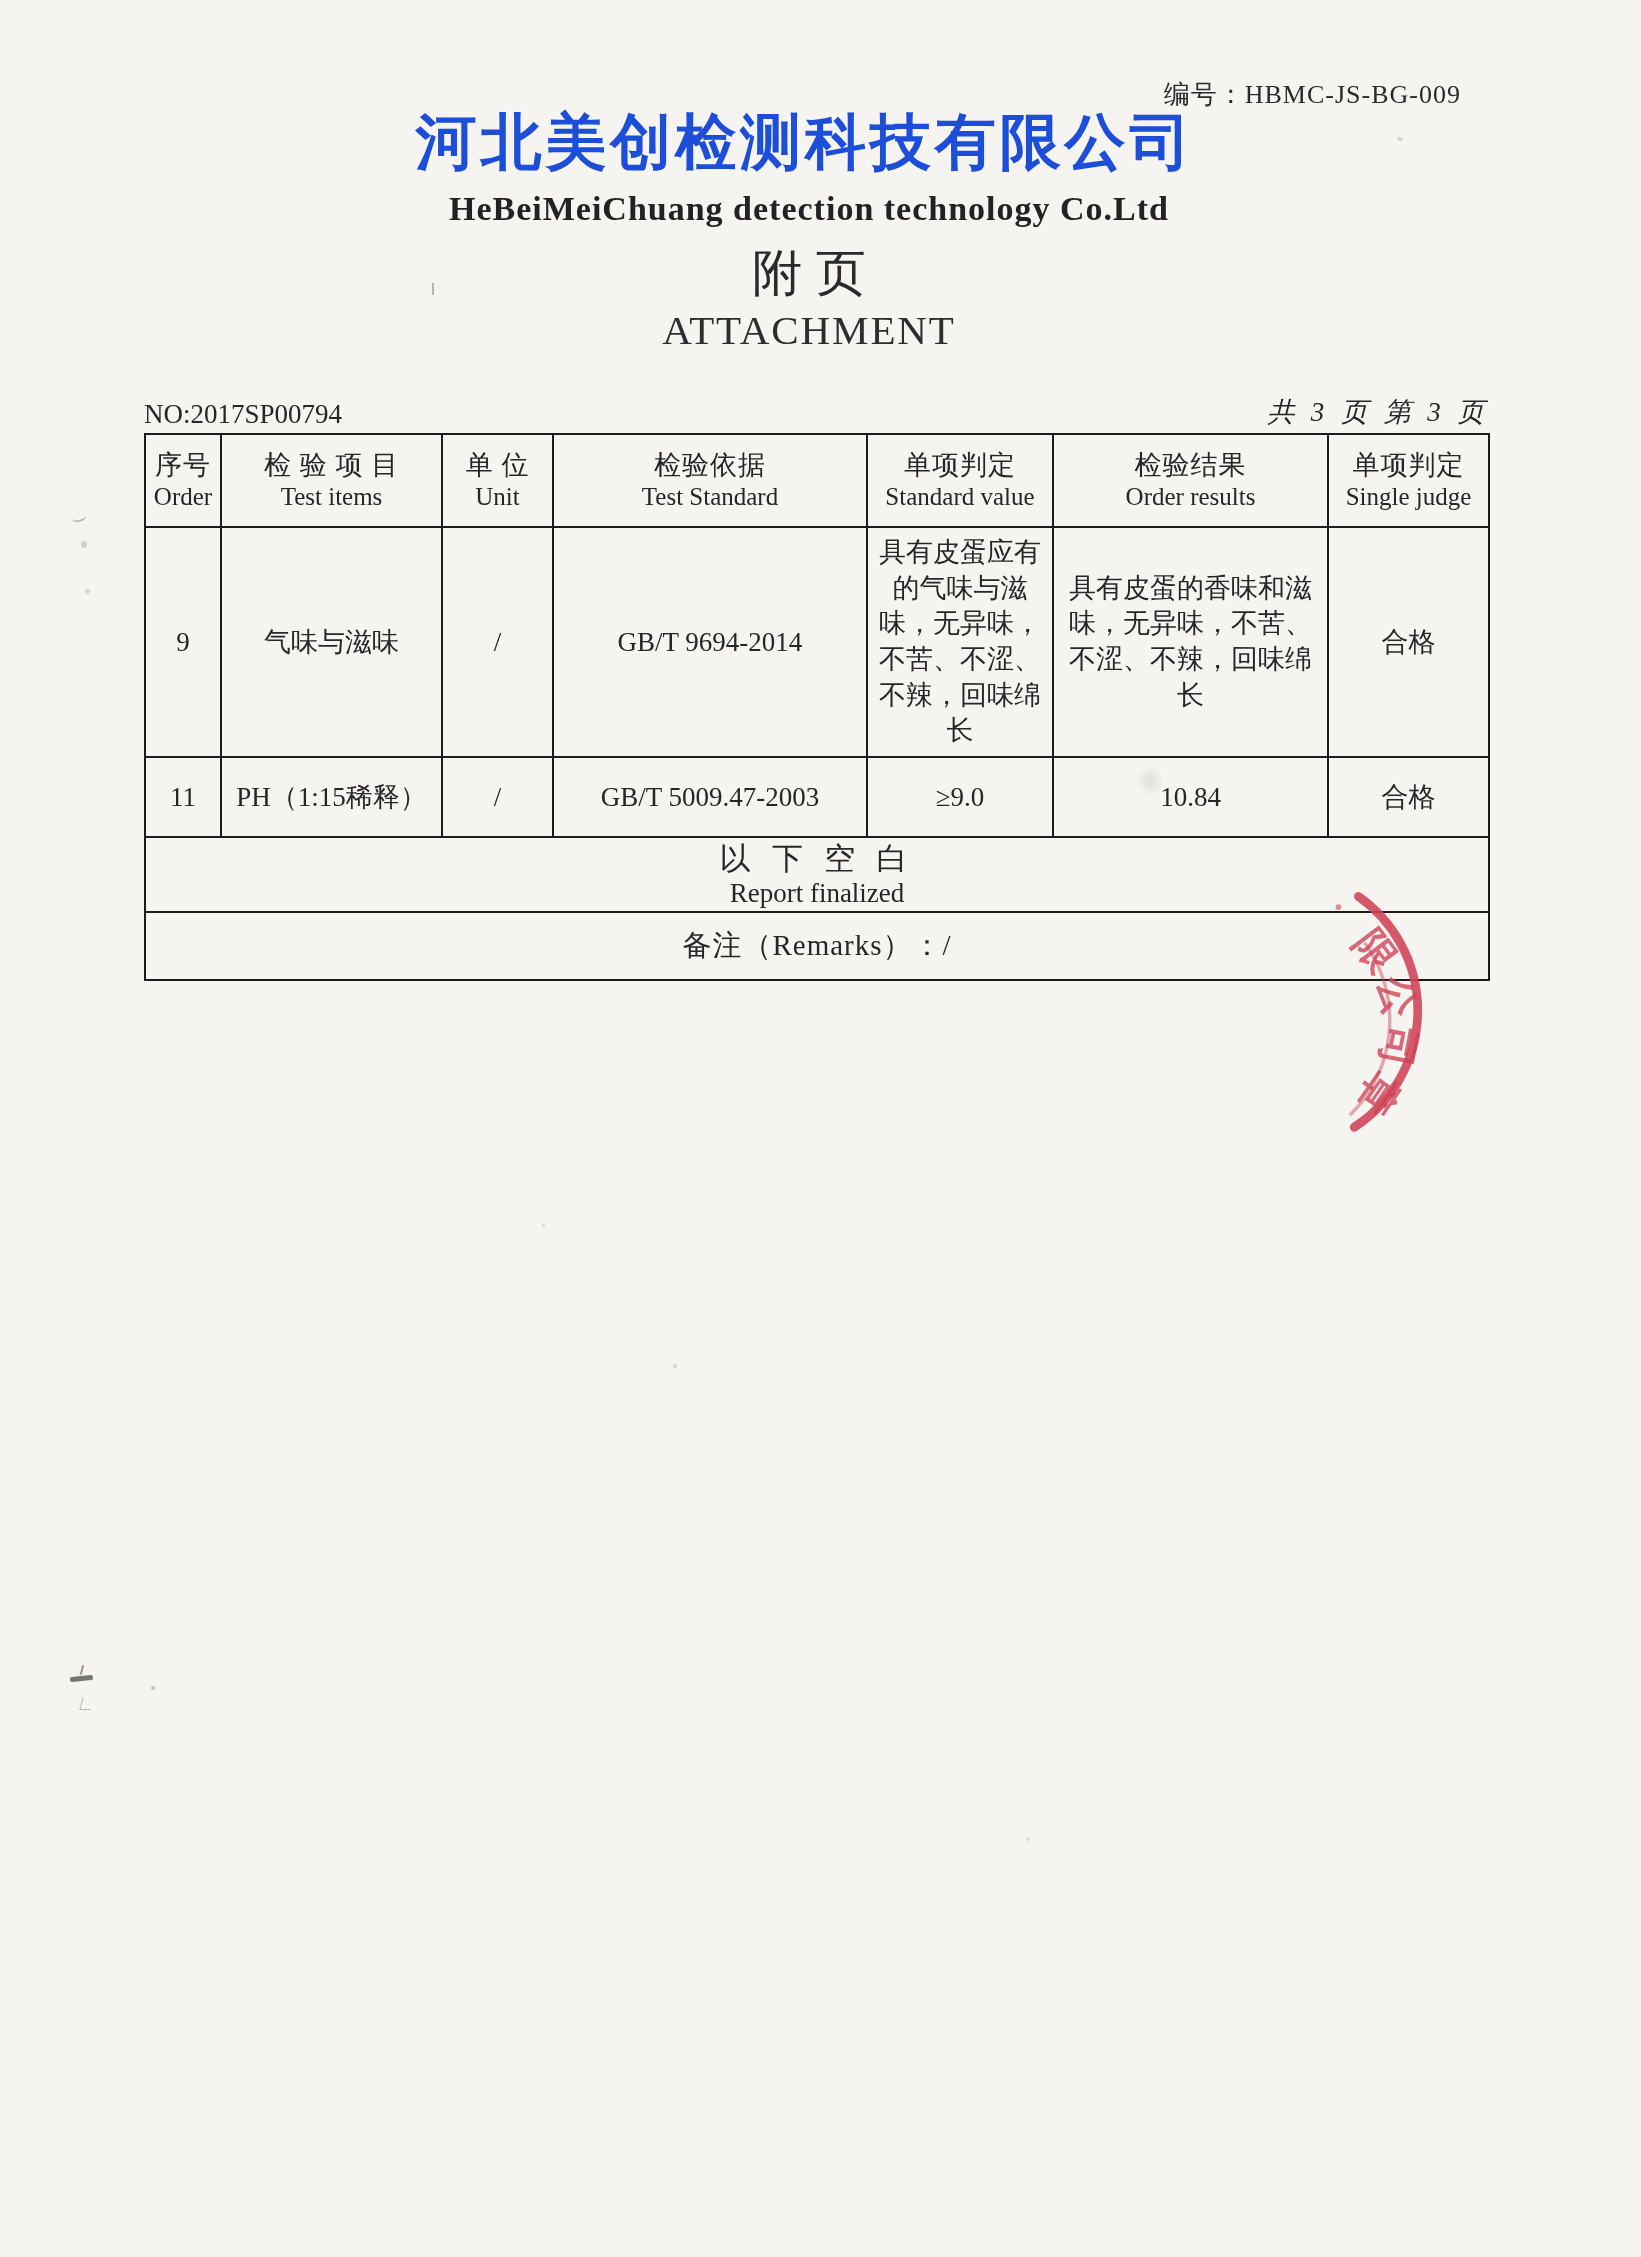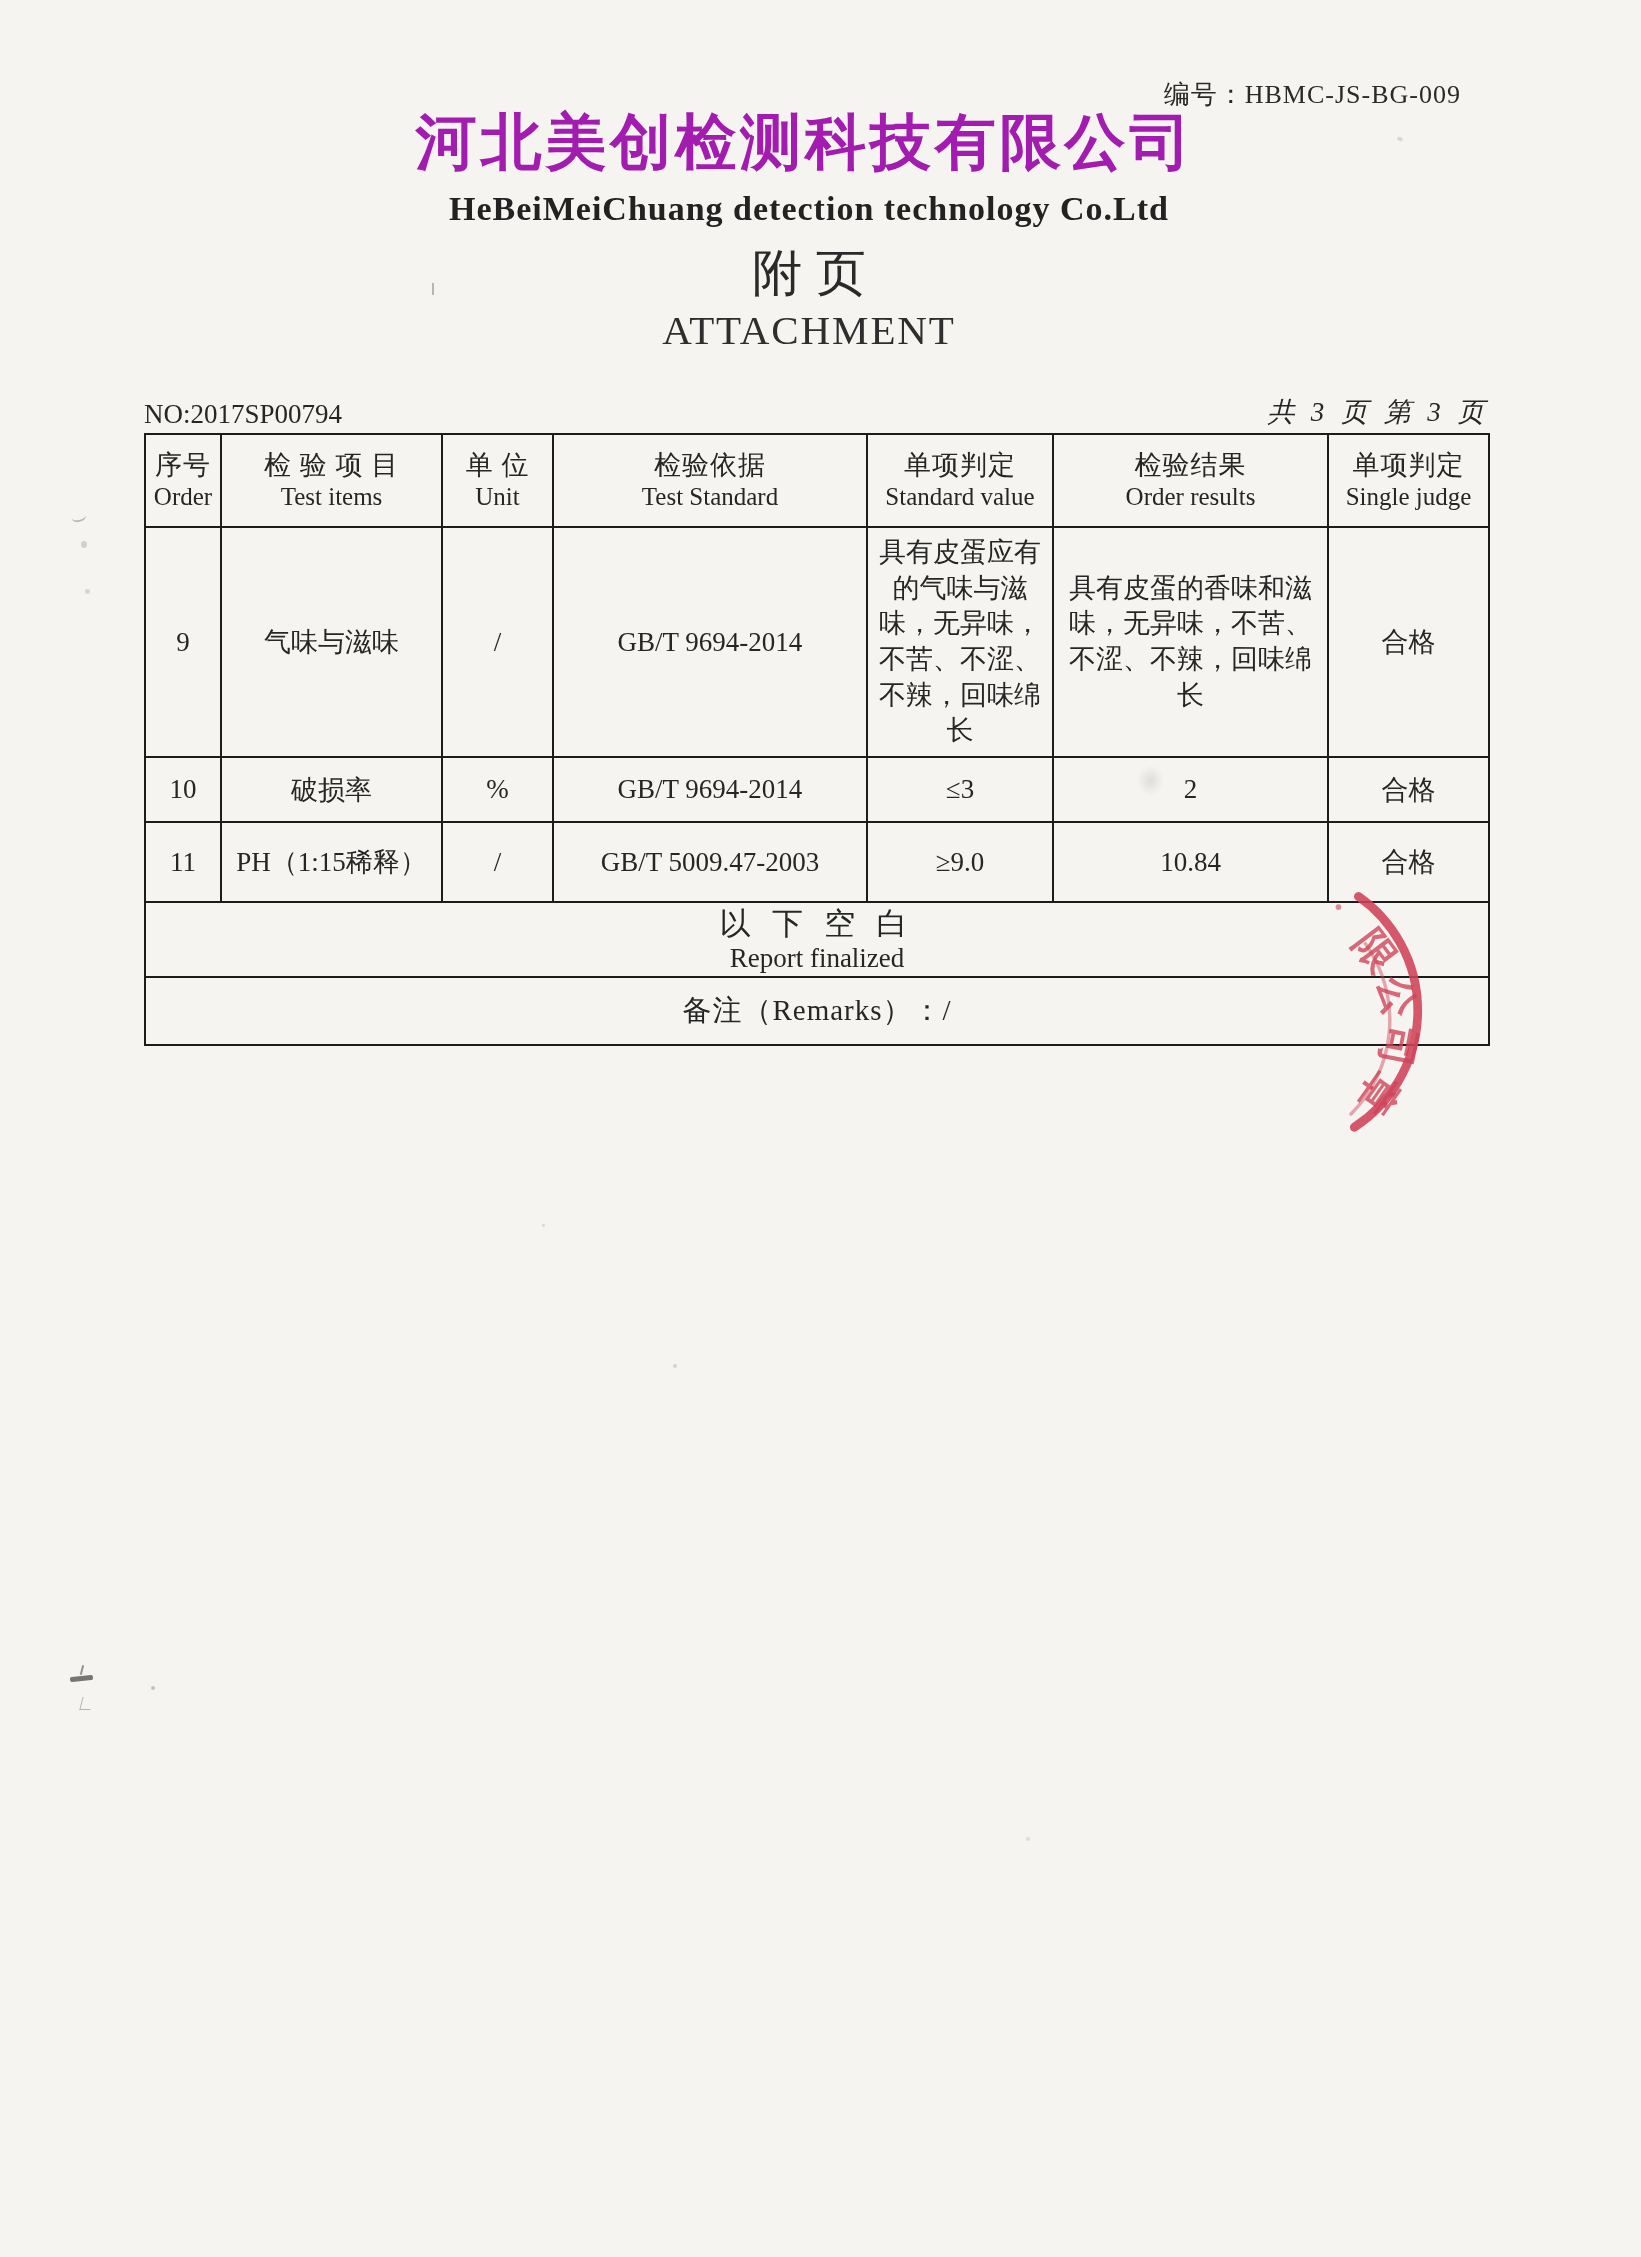--- a/index.html
+++ b/index.html
@@ -15,21 +15,21 @@
   
   .doc-code{
     position:absolute;top:77px;right:180px;
     font-size:26px;letter-spacing:1px;color:#2a2a2a;
   }
   .header-center{
     position:absolute;left:0;top:0;width:1618px;text-align:center;
   }
   .company-cn{
     position:absolute;left:0;right:8px;top:102px;
-    font-size:61px;font-weight:700;letter-spacing:3.9px;color:#a21caf;
+    font-size:61px;font-weight:700;letter-spacing:3.9px;color:#1d4ed8;
     margin:0;
   }
   .company-en{
     position:absolute;left:0;right:0;top:190px;
     font-size:34px;font-weight:700;letter-spacing:1px;color:#222;
   }
   .attach-cn{
     position:absolute;left:0;right:0;top:240px;
     font-size:50px;letter-spacing:13.5px;text-indent:13.5px;color:#2a2a2a;
   }
@@ -163,29 +163,20 @@
       <tr class="r9">
         <td>9</td>
         <td>气味与滋味</td>
         <td>/</td>
         <td>GB/T 9694-2014</td>
         <td class="longtext">具有皮蛋应有的气味与滋味，无异味，不苦、不涩、不辣，回味绵长</td>
         <td class="longtext">具有皮蛋的香味和滋味，无异味，不苦、不涩、不辣，回味绵长</td>
         <td>合格</td>
       </tr>
 
-      <tr class="r10">
-        <td>10</td>
-        <td>破损率</td>
-        <td>%</td>
-        <td>GB/T 9694-2014</td>
-        <td>≤3</td>
-        <td>2</td>
-        <td>合格</td>
-      </tr>
 
       <tr class="r11">
         <td>11</td>
         <td>PH（1:15稀释）</td>
         <td>/</td>
         <td>GB/T 5009.47-2003</td>
         <td>≥9.0</td>
         <td>10.84</td>
         <td>合格</td>
       </tr>

